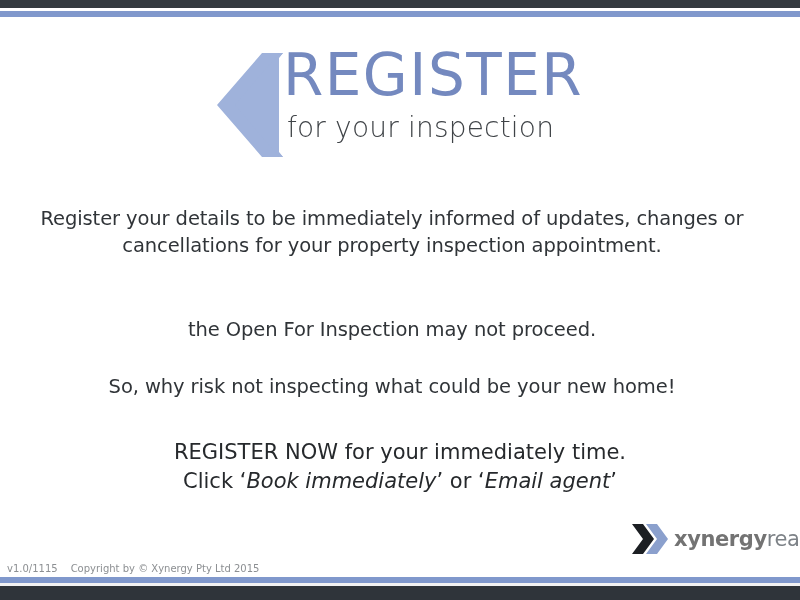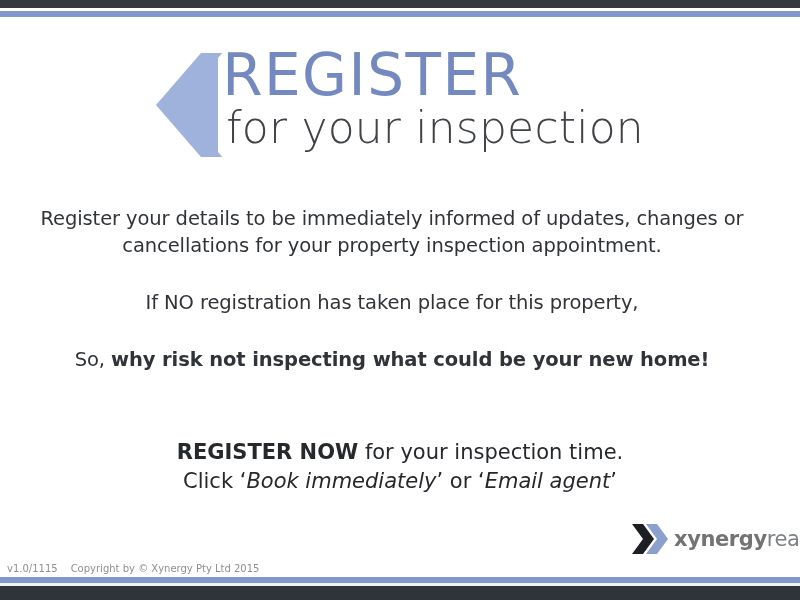--- a/index.html
+++ b/index.html
@@ -83,21 +83,21 @@
     font-size:58px;
     line-height:60px;
     letter-spacing:1.5px;
     font-weight:400;
     color:#7489bf;
     white-space:nowrap;
   }
   .brand-sub {
     display:block;
     font-family:"DejaVu Sans", sans-serif;
-    font-size:44px;
+    font-size:28px;
     line-height:42px;
     font-weight:300;
     color:#3f4347;
     letter-spacing:0.2px;
     white-space:nowrap;
     margin-top:2px;
     margin-left:4px;
   }
 
   
@@ -110,33 +110,33 @@
     font-family:"DejaVu Sans", sans-serif;
   }
   .para {
     font-size:19.5px;
     line-height:27px;
     letter-spacing:-0.1px;
   }
   .para.p1 { margin-bottom:30px; }
   .para.p2 { margin-bottom:30px; }
   .para.p3 { margin-bottom:0; }
-  .para b { font-weight:700; }
+  .para b { font-weight:400; }
 
   .cta {
     position:absolute;
     left:0; top:438px;
     width:800px;
     text-align:center;
     color:#26292c;
     font-family:"DejaVu Sans", sans-serif;
     font-size:21px;
     line-height:29px;
   }
-  .cta .strong { font-weight:700; }
+  .cta .strong { font-weight:400; }
   .cta .ital { font-style:italic; }
 
   
   .footer-legal {
     position:absolute;
     left:7px; top:563px;
     font-family:"DejaVu Sans", sans-serif;
     font-size:10px;
     color:#8c8f92;
     white-space:nowrap;
@@ -182,32 +182,33 @@
         <span class="brand-sub">for your inspection</span>
       </div>
     </div>
   </div>
 
   <div class="body-copy">
     <div class="para p1">
       <span>Register your details to be immediately informed of updates, changes or cancellations for your property inspection appointment.</span>
     </div>
     <div class="para p2">
-      <span>If NO registration has taken place for this property,</span><br>
+      <br>
+      <span>the Open For Inspection may not proceed.</span>
     </div>
     <div class="para p3">
       <span>So,</span>
       <b>why risk not inspecting what could be your new home!</b>
     </div>
   </div>
 
   <div class="cta">
     <div>
       <span class="strong">REGISTER NOW</span>
-      <span>for your inspection time.</span>
+      <span>for your immediately time.</span>
     </div>
     <div>
       <span>Click ‘</span><span class="ital">Book immediately</span><span>’ or ‘</span><span class="ital">Email agent</span><span>’</span>
     </div>
   </div>
 
   <div class="brand-footer">
     <svg class="xmark" viewBox="0 0 36 30">
       <polygon points="0,0 11,0 22,15 11,30 0,30 11,15" fill="#1c1f23"></polygon>
       <polygon points="14,0 25,0 36,15 25,30 14,30 25,15" fill="#8ba0cd"></polygon>

